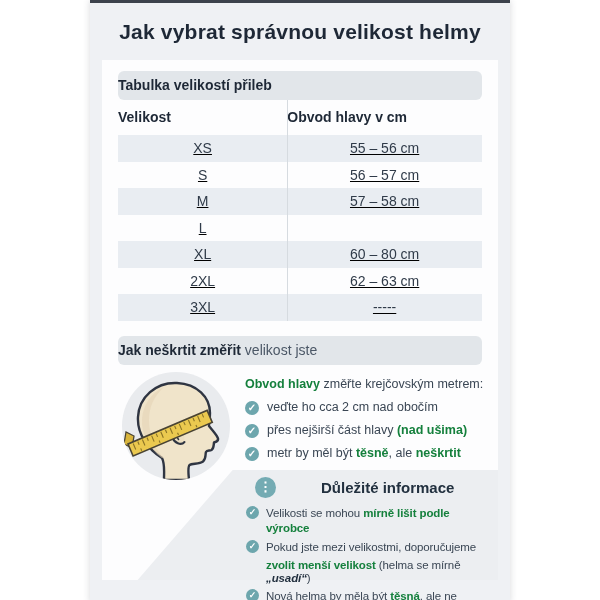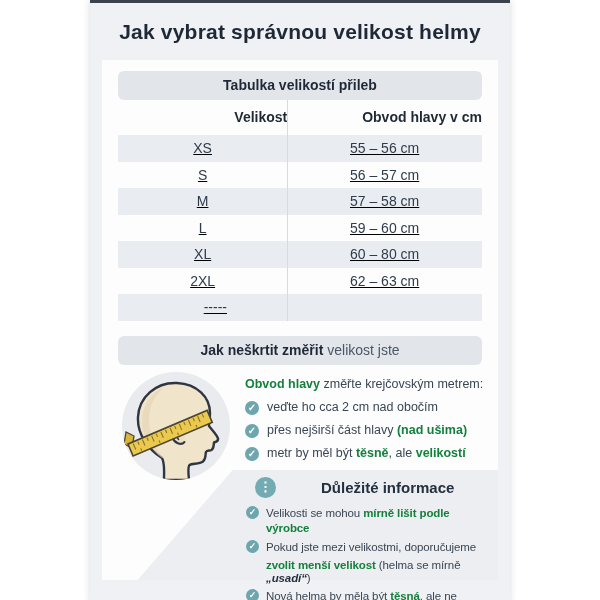--- a/index.html
+++ b/index.html
@@ -9,29 +9,29 @@
 
   .card{position:absolute;left:90px;top:0;width:420px;height:600px;background:#eff1f4;
         border-top:3px solid #3c424c;box-shadow:0 0 7px rgba(40,45,60,.18);}
 
   .main-title{position:absolute;top:17px;left:0;right:0;text-align:center;
               font-size:21px;font-weight:bold;color:#1e2836;letter-spacing:.2px;}
 
   .panel{position:absolute;left:12px;top:57px;width:396px;height:520px;background:#fdfdfe;}
 
   .bar{position:absolute;left:16px;right:16px;height:29px;line-height:29px;background:#e2e6ea;
-       border-radius:6px;text-align:center;font-size:14px;color:#1e2836;}
+       border-radius:6px;text-align:left;font-size:14px;color:#1e2836;}
   .bar1{top:11px;font-weight:bold;}
   .bar2{top:276px;}
   .bar2 .t-bold{font-weight:bold;color:#1e2836;}
   .bar2 .t-rest{color:#4b5766;}
 
   .table-area{position:absolute;left:16px;right:16px;top:40px;height:221px;}
   .thead{display:flex;height:35px;}
-  .thead .cell{line-height:35px;text-align:right;font-weight:bold;font-size:14px;color:#1e2836;}
+  .thead .cell{line-height:35px;text-align:left;font-weight:bold;font-size:14px;color:#1e2836;}
   .c1{width:46.5%;} .c2{width:53.5%;}
   .rows .row{display:flex;height:26.5px;text-decoration:underline;}
   .rows .row:nth-child(odd){background:#e9edf2;}
   .rows .cell{line-height:26.5px;text-align:center;font-size:14px;color:#303b49;}
   .divider{position:absolute;left:46.5%;top:0;bottom:0;width:1px;background:#d6dbe0;}
 
   .illustration{position:absolute;left:20px;top:312px;width:108px;height:108px;}
 
   .measure-text{position:absolute;left:143px;top:317px;right:8px;color:#3a4654;}
   .m-heading{font-size:12.5px;margin-bottom:9px;}
@@ -83,31 +83,31 @@
           <div class="row">
             <div class="cell c1">S</div>
             <div class="cell c2">56 – 57 cm</div>
           </div>
           <div class="row">
             <div class="cell c1">M</div>
             <div class="cell c2">57 – 58 cm</div>
           </div>
           <div class="row">
             <div class="cell c1">L</div>
-            <div class="cell c2">59 – 60 cm</div>
           </div>
           <div class="row">
             <div class="cell c1">XL</div>
             <div class="cell c2">60 – 80 cm</div>
           </div>
           <div class="row">
             <div class="cell c1">2XL</div>
             <div class="cell c2">62 – 63 cm</div>
           </div>
           <div class="row">
+            <div class="cell c1">3XL</div>
             <div class="cell c2">-----</div>
           </div>
         </div>
       </div>
 
       <div class="bar bar2">
         <span class="t-bold">Jak neškrtit změřit</span><span class="t-rest"> velikost jste</span>
       </div>
 
       <svg class="illustration" viewBox="0 0 108 108" xmlns="http://www.w3.org/2000/svg">
@@ -161,21 +161,21 @@
         <div class="m-bullet">
           <span class="check">✓</span>
           <span><span>veďte ho cca 2 cm nad obočím</span></span>
         </div>
         <div class="m-bullet">
           <span class="check">✓</span>
           <span><span>přes nejširší část hlavy </span><span class="b">(nad ušima)</span></span>
         </div>
         <div class="m-bullet">
           <span class="check">✓</span>
-          <span><span>metr by měl být </span><span class="b">těsně</span><span>, ale </span><span class="b">velikostí</span></span>
+          <span><span>metr by měl být </span><span class="b">těsně</span><span>, ale </span><span class="b">neškrtit</span></span>
         </div>
       </div>
 
       <div class="info-panel"></div>
       <div class="info-content">
         <div class="info-header">
           <span class="info-icon">⋮</span>
           <span class="info-title">Důležité informace</span>
         </div>
         <div class="i-bullet">

